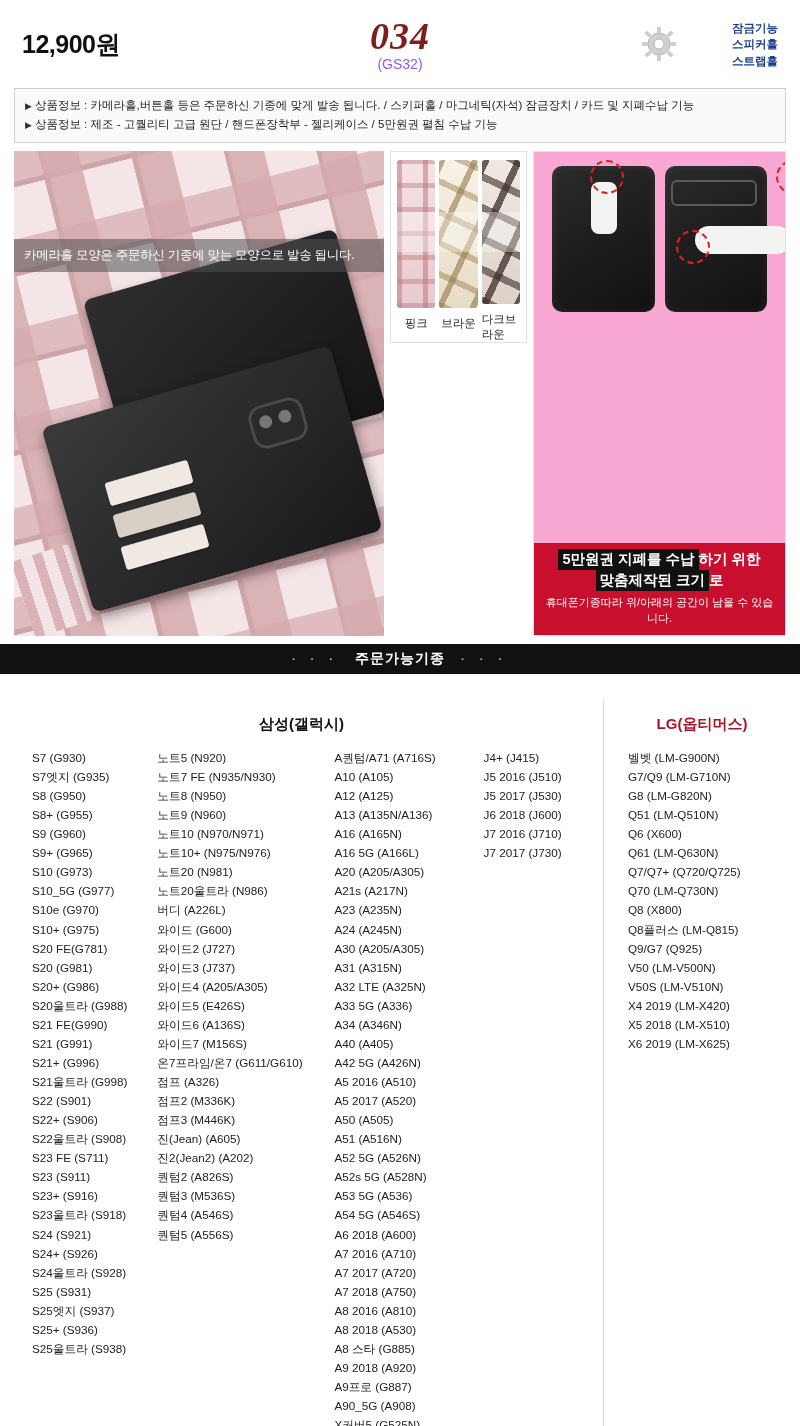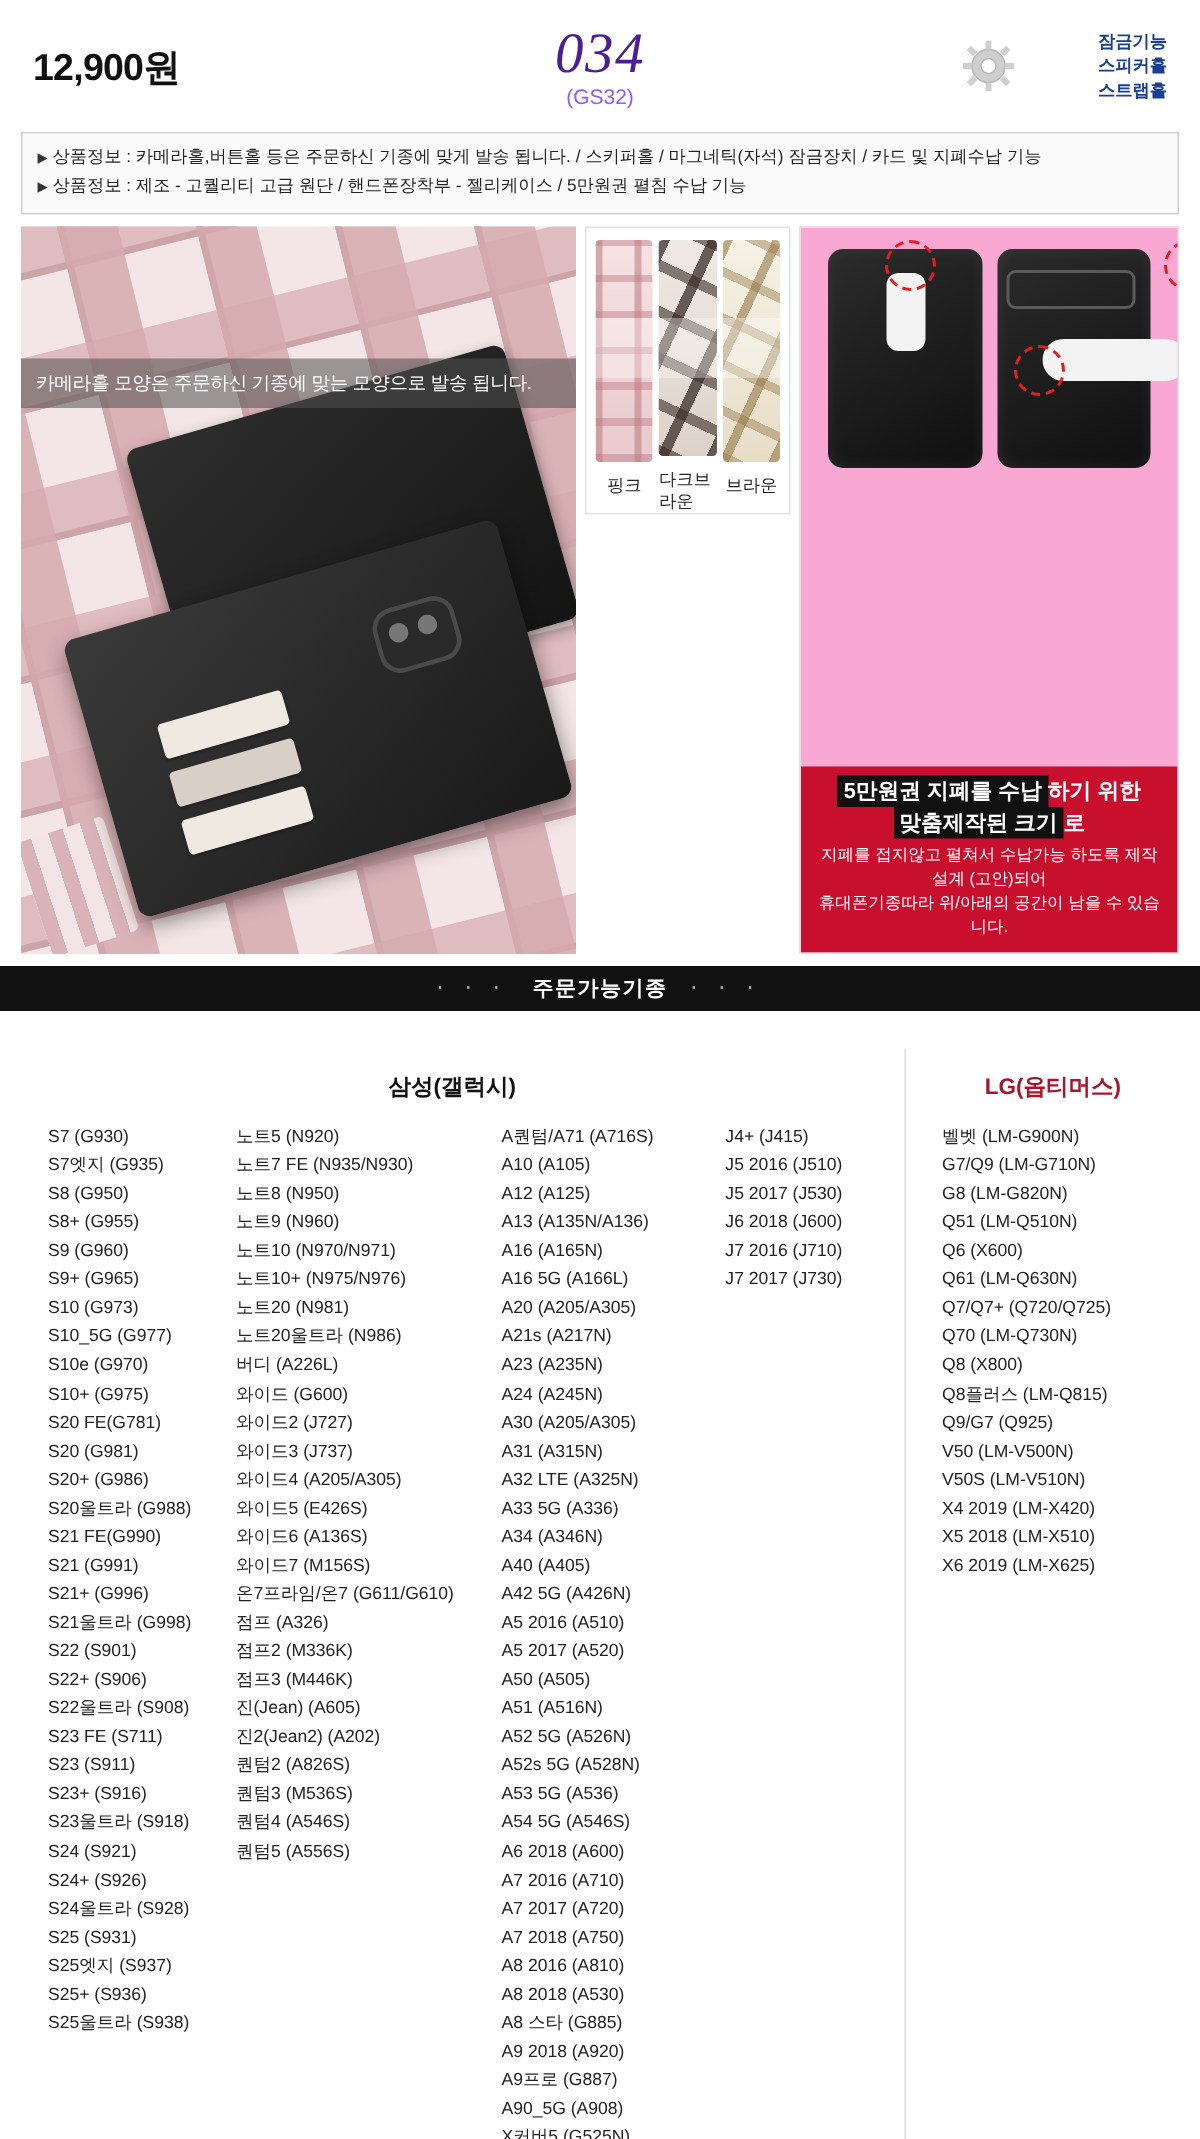--- a/index.html
+++ b/index.html
@@ -28,22 +28,22 @@
   }
   .model-wrap {
     position: absolute;
     left: 0; right: 0; top: 14px;
     text-align: center;
   }
   .model-no {
     font-family: "Liberation Serif", serif;
     font-size: 38px;
     font-style: italic;
-    font-weight: normal;
-    color: #4c1d95;
+    font-weight: bold;
+    color: #7f1d1d;
     letter-spacing: 1px;
   }
   .model-sub {
     font-size: 14px;
     color: #8b5cf6;
     margin-top: -2px;
   }
   .features {
     position: absolute;
     right: 22px;
@@ -377,51 +377,50 @@
     <div class="photo-right">
 
       <div class="colors-box">
         <div class="color-item">
           <div class="swatch sw-pink">
               <div class="swatch-strip"></div>
             </div>
           <div class="color-label">핑크</div>
         </div>
         <div class="color-item">
+          <div class="swatch sw-brown">
+              <div class="swatch-strip"></div>
+            </div>
+          <div class="color-label">브라운</div>
+        </div>
+        <div class="color-item">
           <div class="swatch sw-dark">
               <div class="swatch-strip"></div>
             </div>
           <div class="color-label">다크브라운</div>
-        </div>
-        <div class="color-item">
-          <div class="swatch sw-brown">
-              <div class="swatch-strip"></div>
-            </div>
-          <div class="color-label">브라운</div>
         </div>
       </div>
 
       <div class="size-box">
         <div class="size-shells">
           <div class="shell shell1">
               <div class="cut"></div>
             </div>
           <div class="shell shell2">
             <div class="cut2"></div>
             <div class="cut"></div>
           </div>
         </div>
         <div class="dash-circle dc1"></div>
         <div class="dash-circle dc2"></div>
         <div class="dash-circle dc3"></div>
         <div class="red-band">
           <div class="l1">
             <span class="black-strip">5만원권 지폐를 수납</span><span>하기 위한 </span><span class="black-strip">맞춤제작된 크기</span><span>로</span>
           </div>
-          <div class="l2">지폐를 접지않고 펼쳐서 수납가능 하도록 제작설계 (고안)되어</div>
           <div class="l2">휴대폰기종따라 위/아래의 공간이 남을 수 있습니다.</div>
         </div>
       </div>
 
     </div>
   </div>
 
   <div class="order-bar">
     <span class="dots">· · ·</span>
     <span>주문가능기종</span>

